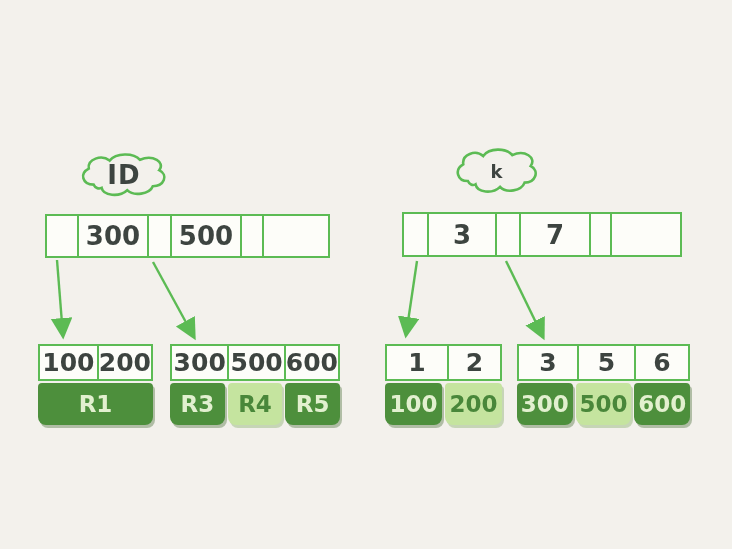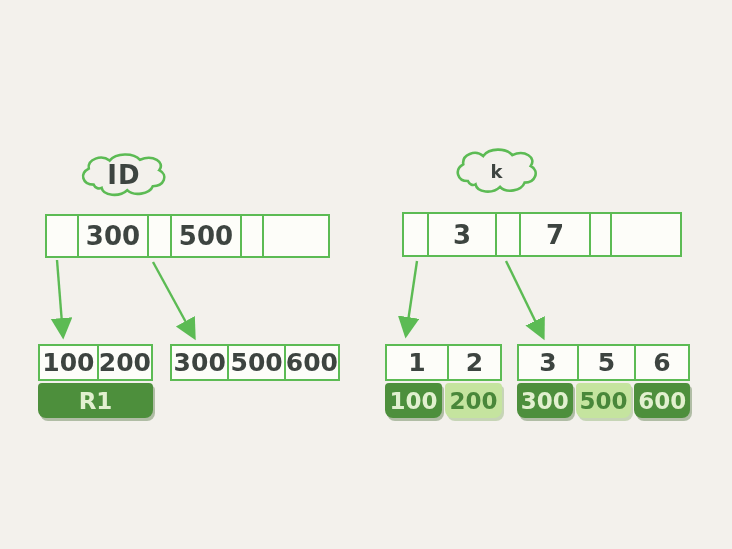--- a/index.html
+++ b/index.html
@@ -52,21 +52,21 @@
   .leaf .keys .cell{
     box-sizing:border-box;
     height:33px;
     display:flex;align-items:center;justify-content:center;
     color:var(--text-dark,#3d4440);
     font-size:25px;font-weight:bold;
   }
   .leaf .keys .cell + .cell{border-left:2px solid var(--stroke,#5cbb54);}
   .recs{display:flex;gap:3px;margin-top:2px;}
   .rec{
-    flex:1;height:35px;
+    flex:1;height:42px;
     display:flex;align-items:center;justify-content:center;
     font-size:23px;font-weight:bold;
     border-radius:4px 4px 8px 8px;
   }
   .rec.dark{
     background:var(--dark-fill,#4d8f3c);
     color:var(--text-on-dark,#e2f0cf);
     box-shadow:2px 3px 0 rgba(52,92,33,.35);
   }
   .rec.light{
@@ -117,20 +117,25 @@
       <div class="rec dark">R1</div>
     </div>
   </div>
 
   <div class="leaf" style="left:170px;top:320px;width:170px;">
     <div class="keys">
       <div class="cell" style="width:57px;">300</div>
       <div class="cell" style="width:58px;">500</div>
       <div class="cell" style="flex:1;">600</div>
     </div>
+    <div class="recs">
+      <div class="rec dark">R3</div>
+      <div class="rec light">R4</div>
+      <div class="rec dark">R5</div>
+    </div>
   </div>
 
   <div class="cloud" style="left:451px;top:122px;width:92px;height:50px;">
     <svg viewBox="0 0 120 60" preserveAspectRatio="none">
       <path d="M22 42 C8 42 4 28 16 22 C14 10 32 4 42 12 C50 2 72 2 80 11 C96 4 112 14 104 24 C116 30 110 44 96 44 C92 54 72 57 64 49 C54 58 34 56 32 46 C28 48 24 46 22 42 Z" fill="none" stroke="#5cbb54" stroke-width="2.6" vector-effect="non-scaling-stroke"></path>
     </svg>
     <span class="cloud-text" style="font-size:18px;">k</span>
   </div>
 
   <div class="node" style="left:402px;top:188px;width:280px;height:45px;">

